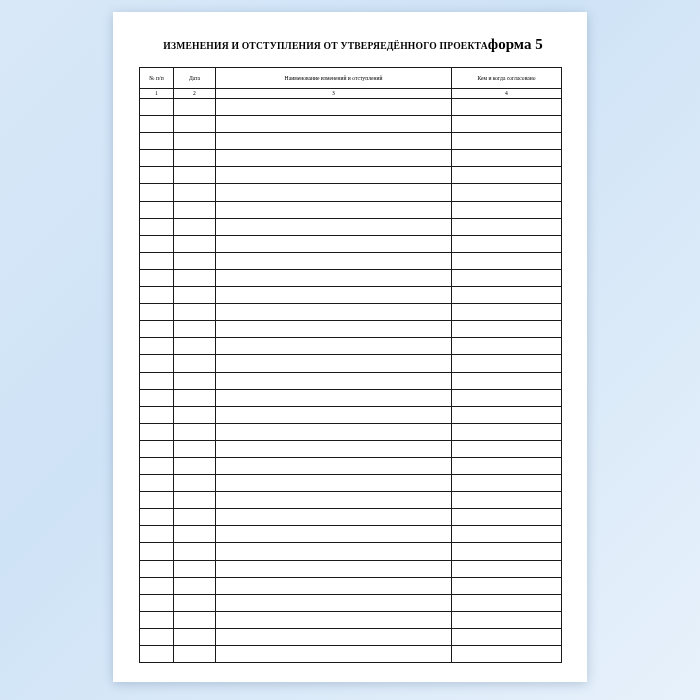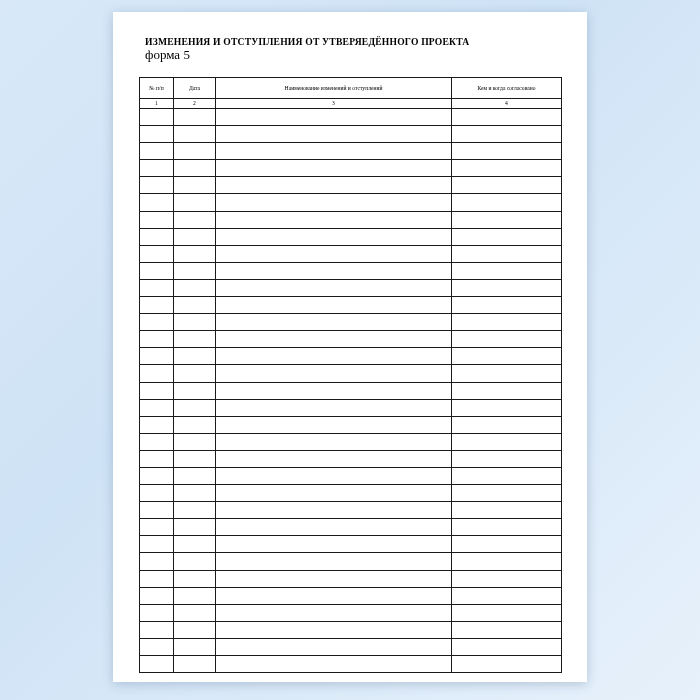--- a/index.html
+++ b/index.html
@@ -35,32 +35,31 @@
     top: 24px;
     right: 26px;
     bottom: 18px;
   }
   .title-row {
     display: flex;
     align-items: baseline;
     justify-content: center;
     margin-bottom: 14px;
     padding-left: 6px;
-    flex-direction: column;
   }
   .doc-title {
     font-weight: bold;
     font-size: 9.6px;
     letter-spacing: 0.2px;
     color: #000;
     white-space: nowrap;
   }
   .form-no {
-    font-weight: normal;
-    font-size: 13px;
+    font-weight: bold;
+    font-size: 15px;
     color: #000;
     white-space: nowrap;
   }
   table.journal {
     border-collapse: collapse;
     width: 422px;
     table-layout: fixed;
     margin: 0 auto;
   }
   table.journal td, table.journal th {

